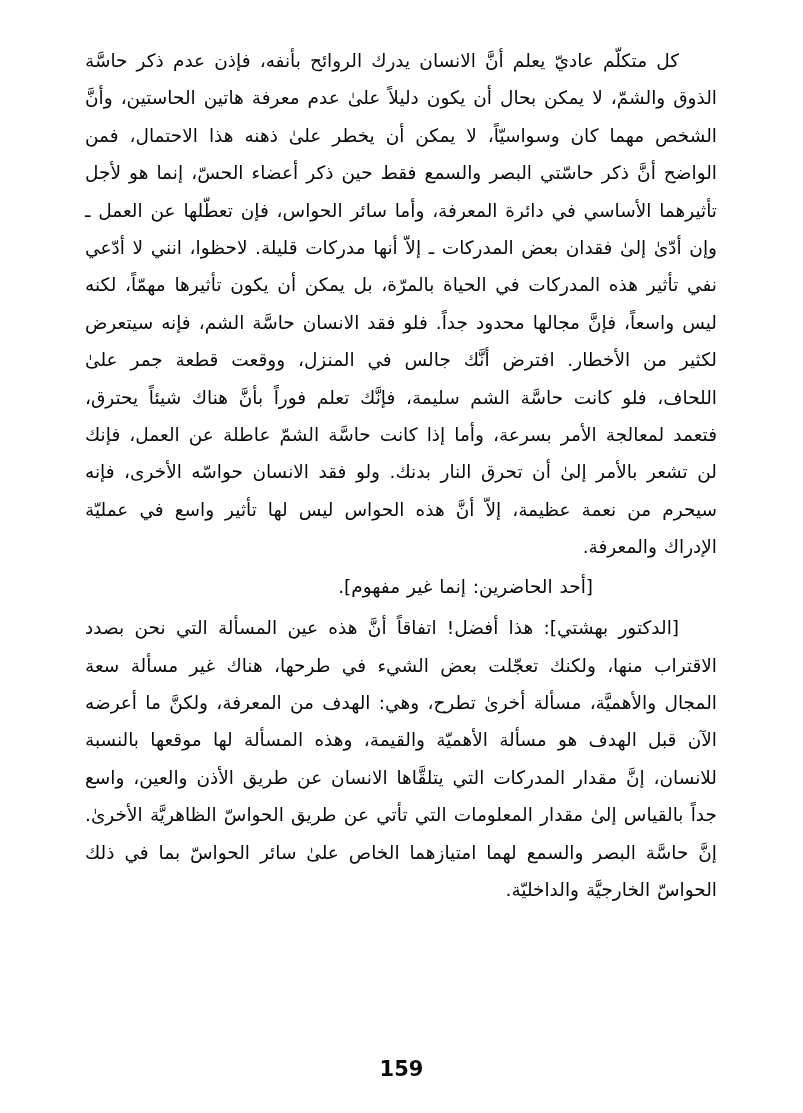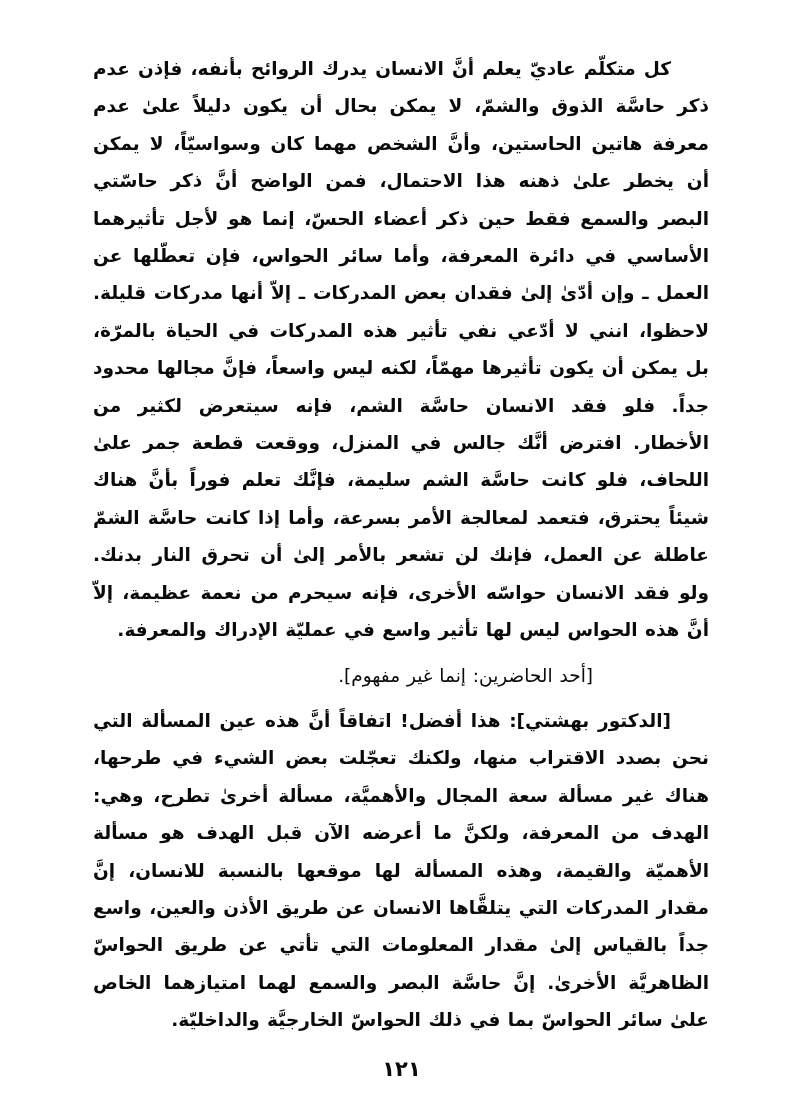--- a/index.html
+++ b/index.html
@@ -22,24 +22,23 @@
     top: 42px;
     right: 86px;
     width: 632px;
     direction: rtl;
     font-size: 18.5px;
     line-height: 37.4px;
     letter-spacing: 0;
     word-spacing: 1px;
   }
   .para {
-    margin: 8px;
+    margin: 0;
     text-align: justify;
     text-align-last: right;
-    font-weight: bold;
   }
   .para.first-indent {
     text-indent: 38px;
   }
   .note-line {
     margin: 2px 0 4px 0;
     text-align: right;
     text-indent: 124px;
   }
   .page-number {
@@ -62,15 +61,15 @@
   <div class="text-block">
 
     <p class="para first-indent">كل متكلّم عاديّ يعلم أنَّ الانسان يدرك الروائح بأنفه، فإذن عدم ذكر حاسَّة الذوق والشمّ، لا يمكن بحال أن يكون دليلاً علىٰ عدم معرفة هاتين الحاستين، وأنَّ الشخص مهما كان وسواسيّاً، لا يمكن أن يخطر علىٰ ذهنه هذا الاحتمال، فمن الواضح أنَّ ذكر حاسّتي البصر والسمع فقط حين ذكر أعضاء الحسّ، إنما هو لأجل تأثيرهما الأساسي في دائرة المعرفة، وأما سائر الحواس، فإن تعطّلها عن العمل ـ وإن أدّىٰ إلىٰ فقدان بعض المدركات ـ إلاّ أنها مدركات قليلة. لاحظوا، انني لا أدّعي نفي تأثير هذه المدركات في الحياة بالمرّة، بل يمكن أن يكون تأثيرها مهمّاً، لكنه ليس واسعاً، فإنَّ مجالها محدود جداً. فلو فقد الانسان حاسَّة الشم، فإنه سيتعرض لكثير من الأخطار. افترض أنَّك جالس في المنزل، ووقعت قطعة جمر علىٰ اللحاف، فلو كانت حاسَّة الشم سليمة، فإنَّك تعلم فوراً بأنَّ هناك شيئاً يحترق، فتعمد لمعالجة الأمر بسرعة، وأما إذا كانت حاسَّة الشمّ عاطلة عن العمل، فإنك لن تشعر بالأمر إلىٰ أن تحرق النار بدنك. ولو فقد الانسان حواسّه الأخرى، فإنه سيحرم من نعمة عظيمة، إلاّ أنَّ هذه الحواس ليس لها تأثير واسع في عمليّة الإدراك والمعرفة.</p>
 
     <p class="note-line">[أحد الحاضرين: إنما غير مفهوم].</p>
 
     <p class="para first-indent">[الدكتور بهشتي]: هذا أفضل! اتفاقاً أنَّ هذه عين المسألة التي نحن بصدد الاقتراب منها، ولكنك تعجّلت بعض الشيء في طرحها، هناك غير مسألة سعة المجال والأهميَّة، مسألة أخرىٰ تطرح، وهي: الهدف من المعرفة، ولكنَّ ما أعرضه الآن قبل الهدف هو مسألة الأهميّة والقيمة، وهذه المسألة لها موقعها بالنسبة للانسان، إنَّ مقدار المدركات التي يتلقَّاها الانسان عن طريق الأذن والعين، واسع جداً بالقياس إلىٰ مقدار المعلومات التي تأتي عن طريق الحواسّ الظاهريَّة الأخرىٰ. إنَّ حاسَّة البصر والسمع لهما امتيازهما الخاص علىٰ سائر الحواسّ بما في ذلك الحواسّ الخارجيَّة والداخليّة.</p>
 
   </div>
 
-  <div class="page-number">١٢١</div>
+  <div class="page-number">159</div>
 
 </div>
 
 </body></html>

